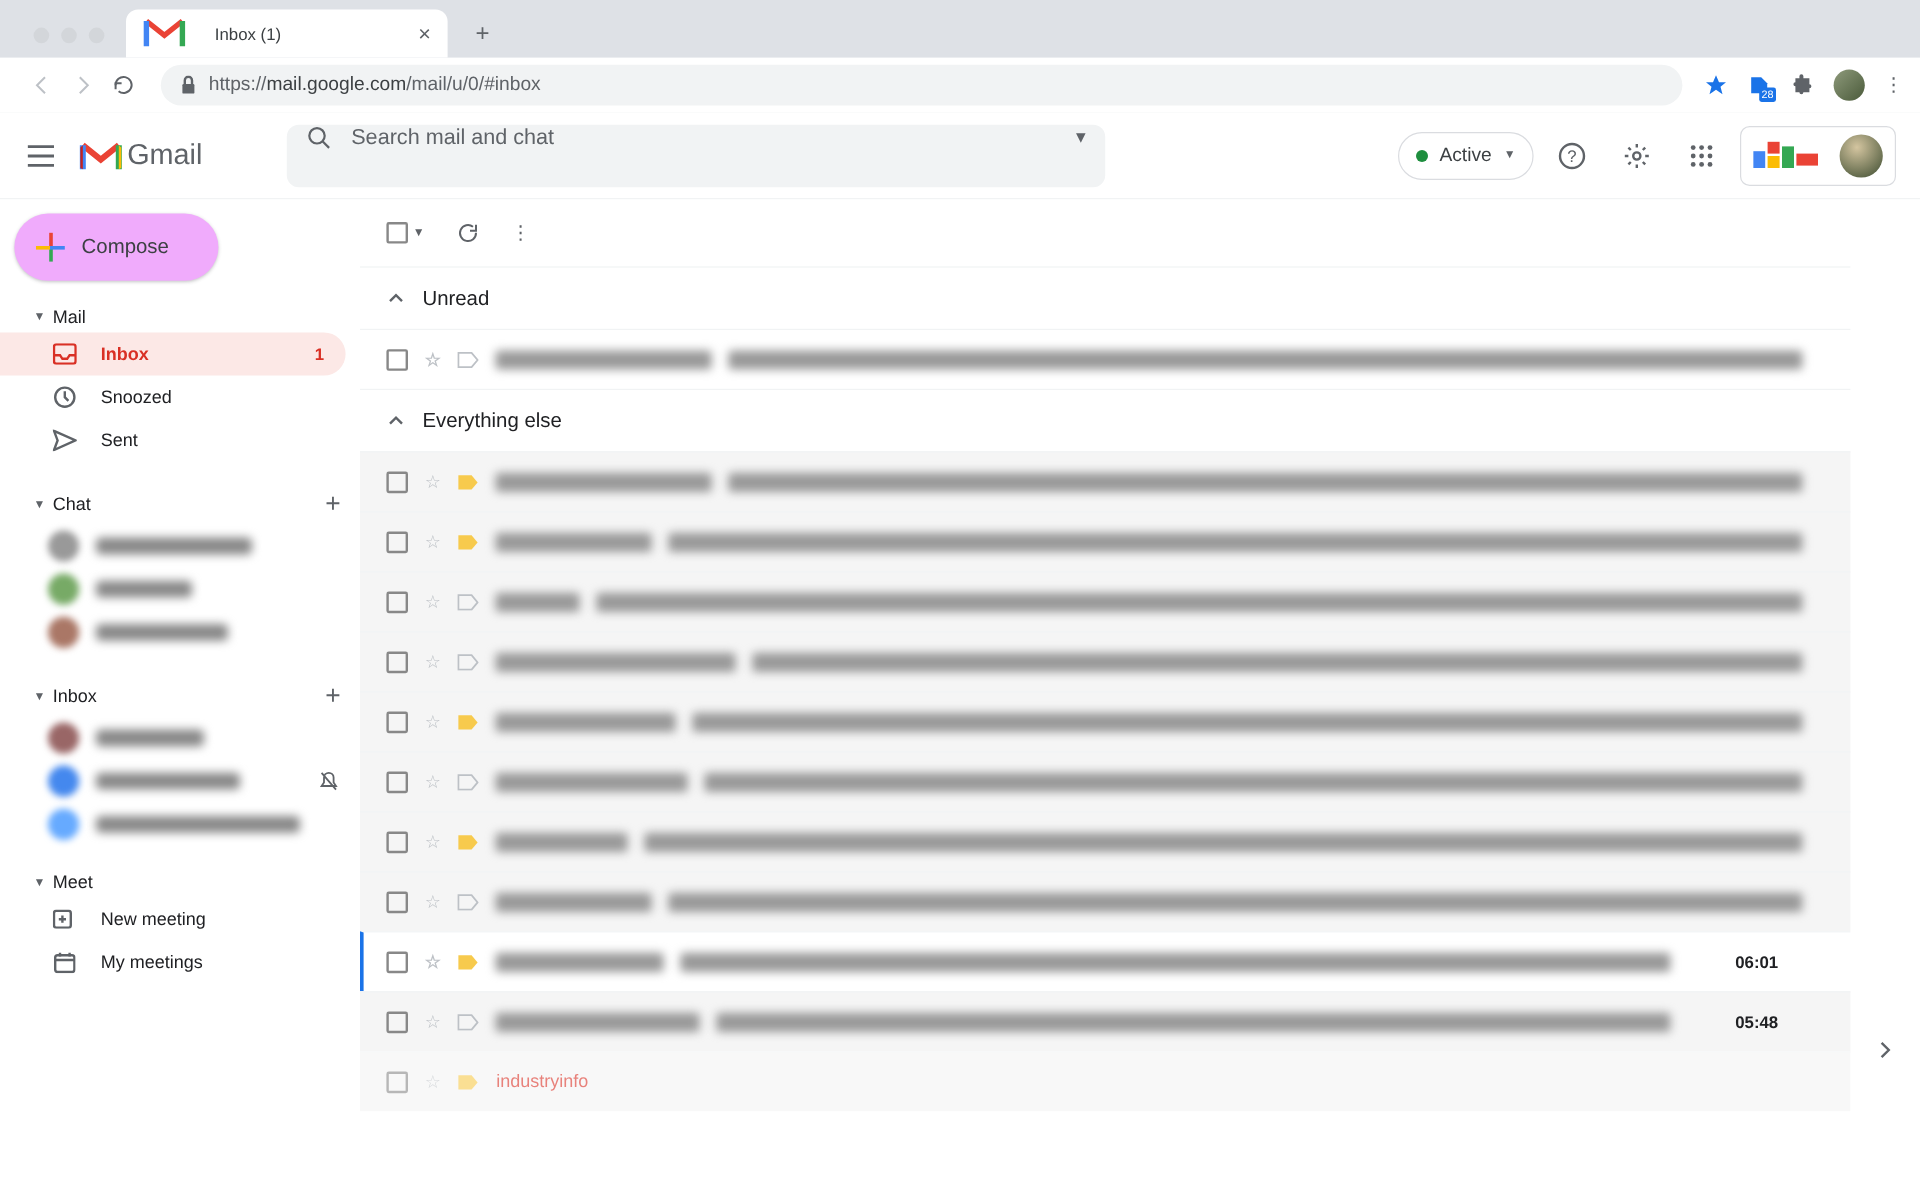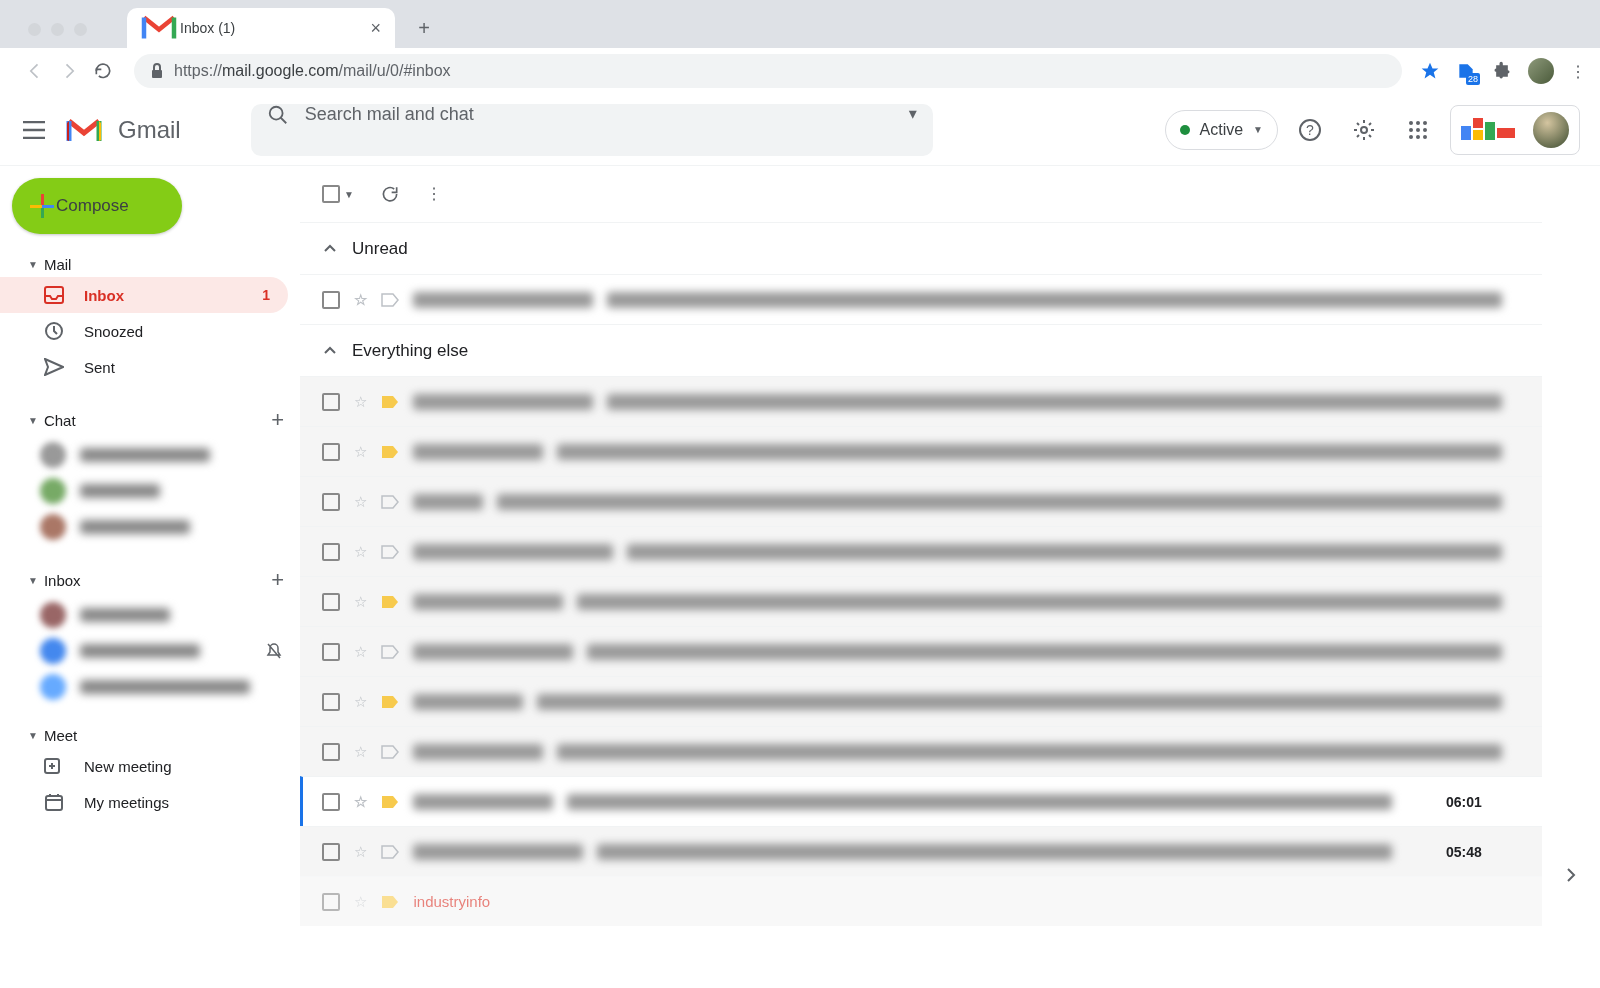--- a/index.html
+++ b/index.html
@@ -3,57 +3,57 @@
 <meta charset="utf-8">
 <style>
 * { box-sizing: border-box; margin: 0; padding: 0; font-family: Arial, "Helvetica Neue", sans-serif; }
 body { background: #fff; overflow: hidden; width: 1600px; height: 988px; position: relative; }
 
 
 .browser-chrome { background: #dee1e6; height: 94px; }
 .tab-strip { height: 48px; display: flex; align-items: flex-end; padding-left: 16px; }
 .win-dots { display: flex; gap: 10px; margin: 0 18px 12px 12px; }
 .win-dot { width: 13px; height: 13px; border-radius: 50%; background: #d3d6da; }
-.tab { background: #fff; height: 40px; width: 268px; border-radius: 10px 10px 0 0; display: flex; align-items: center; padding: 0 14px; font-size: 14px; color: #3c4043; gap: 3px; margin-left: 22px; }
+.tab { background: #fff; height: 40px; width: 268px; border-radius: 10px 10px 0 0; display: flex; align-items: center; padding: 0 14px; font-size: 14px; color: #3c4043; gap: 24px; }
 .tab-close { margin-left: auto; color: #5f6368; font-size: 18px; cursor: pointer; }
 .new-tab { width: 30px; height: 30px; margin-left: 14px; margin-bottom: 5px; display: flex; align-items: center; justify-content: center; color: #5f6368; font-size: 20px; border-radius: 50%; cursor: pointer; }
 .addr-bar { background: #fff; height: 46px; display: flex; align-items: center; padding: 0 14px 0 22px; gap: 8px; }
 .nav-icon { width: 26px; height: 26px; display: flex; align-items: center; justify-content: center; color: #5f6368; border-radius: 50%; cursor: pointer; }
 .nav-icon.disabled { color: #bdc1c6; }
 .url-field { flex: 1; height: 34px; background: #f1f3f4; border-radius: 17px; display: flex; align-items: center; padding: 0 16px; margin: 0 10px; color: #3c4043; font-size: 16px; gap: 10px; }
 .url-proto { color: #5f6368; }
 .lock { color: #5f6368; }
 .chrome-right { display: flex; align-items: center; gap: 16px; }
 .star-blue { color: #1a73e8; }
 .ext-badge { position: relative; color: #1a73e8; }
 .ext-badge .count { position: absolute; bottom: -4px; right: -4px; background: #1a73e8; color: #fff; font-size: 9px; padding: 1px 2px; border-radius: 2px; }
 .chrome-avatar { width: 26px; height: 26px; border-radius: 50%; background: linear-gradient(135deg,#8e9a7b,#4a5a3a); }
 
 
 .gmail-header { height: 72px; display: flex; align-items: center; padding: 0 20px 0 12px; border-bottom: 1px solid #f1f3f4; gap: 10px; }
 .hamburger { width: 44px; height: 44px; display: flex; align-items: center; justify-content: center; color: #5f6368; border-radius: 50%; cursor: pointer; }
-.gmail-logo { display: flex; align-items: center; gap: 16px; margin-right: 60px; }
+.gmail-logo { display: flex; align-items: center; gap: 4px; margin-right: 60px; }
 .gmail-logo-text { font-size: 24px; color: #5f6368; }
 .m-logo { width: 36px; height: 28px; }
 .search-bar { width: 682px; height: 52px; background: #f1f3f4; border-radius: 10px; display: flex; align-items: flex-start; padding: 0 16px; color: #5f6368; gap: 16px; }
 .search-bar input { border: none; background: transparent; flex: 1; font-size: 18px; outline: none; color: #202124; }
 .search-bar input::placeholder { color: #5f6368; }
 .search-options { margin-left: auto; }
 .spacer { flex: 1; }
 .status-chip { height: 40px; border: 1px solid #dadce0; border-radius: 20px; display: flex; align-items: center; padding: 0 14px; gap: 10px; font-size: 16px; color: #3c4043; cursor: pointer; }
 .dot-green { width: 10px; height: 10px; background: #1e8e3e; border-radius: 50%; }
 .hdr-icon { width: 44px; height: 44px; display: flex; align-items: center; justify-content: center; color: #5f6368; border-radius: 50%; cursor: pointer; }
 .org-logo { border: 1px solid #dadce0; border-radius: 8px; padding: 6px 10px; display: flex; align-items: center; gap: 16px; }
 .google-blocks { width: 56px; height: 24px; }
 .avatar-main { width: 36px; height: 36px; border-radius: 50%; background: radial-gradient(circle at 40% 30%,#d4c5a0,#3a4a2e); cursor: pointer; }
 
 
 .body { display: flex; height: calc(988px - 94px - 72px); }
 .sidebar { width: 300px; padding-top: 12px; overflow: visible; }
-.compose-btn { margin-left: 12px; height: 56px; width: 170px; border-radius: 28px; box-shadow: 0 1px 3px rgba(60,64,67,.3); display: flex; align-items: center; padding-left: 18px; gap: 2px; font-size: 17px; color: #3c4043; background: #84cc16; cursor: pointer; }
+.compose-btn { margin-left: 12px; height: 56px; width: 170px; border-radius: 28px; box-shadow: 0 1px 3px rgba(60,64,67,.3); display: flex; align-items: center; padding-left: 18px; gap: 14px; font-size: 17px; color: #3c4043; background: #f0abfc; cursor: pointer; }
 .plus-multi { width: 24px; height: 24px; position: relative; }
 .plus-multi::before { content:""; position:absolute; left:11px; top:0; width:3px; height:24px; background:linear-gradient(#ea4335 50%,#34a853 50%); }
 .plus-multi::after { content:""; position:absolute; top:11px; left:0; width:24px; height:3px; background:linear-gradient(90deg,#fbbc04 50%,#4285f4 50%); }
 .side-section { margin-top: 18px; }
 .side-head { display: flex; align-items: center; padding: 4px 16px 4px 28px; font-size: 15px; color: #202124; font-weight: 500; cursor: pointer; }
 .side-head .chev { margin-right: 6px; font-size: 10px; color:#5f6368; }
 .side-head .plus { margin-left: auto; font-size: 22px; color: #5f6368; }
 .side-item { height: 36px; display: flex; align-items: center; gap: 20px; padding-left: 44px; font-size: 15px; color: #202124; border-radius: 0 18px 18px 0; margin-right: 12px; cursor: pointer; }
 .side-item .count { margin-left: auto; margin-right: 18px; font-size: 14px; }
 .side-item.active { background: #fce8e6; color: #d93025; font-weight: 700; }

